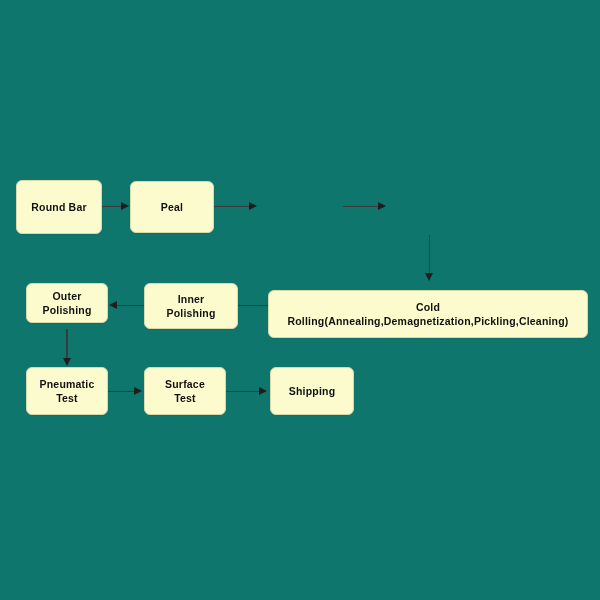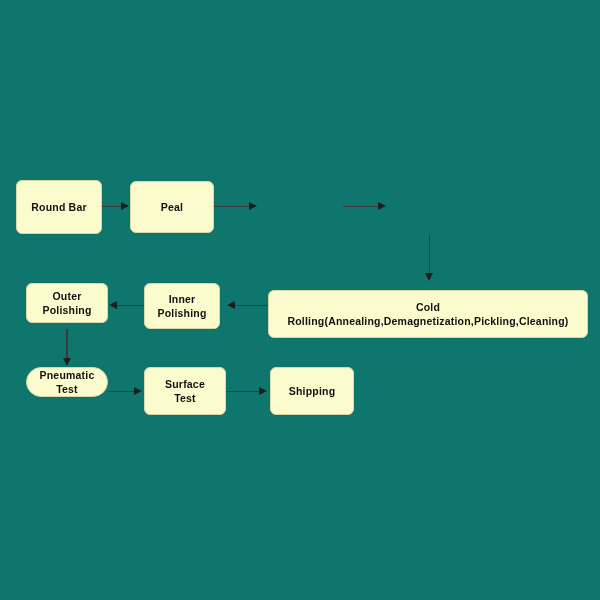--- a/index.html
+++ b/index.html
@@ -101,31 +101,31 @@
     <span class="node-label">Peal</span>
   </div>
 
 
 
   <div class="node" style="left:268px; top:282px; width:320px; height:48px;margin-top:8px;">
     <span class="node-label">Cold
 Rolling(Annealing,Demagnetization,Pickling,Cleaning)</span>
   </div>
 
-  <div class="node" style="left:144px; top:283px; width:76px; height:46px;">
+  <div class="node" style="left:144px; top:283px; width:94px; height:46px;">
     <span class="node-label">Inner
 Polishing</span>
   </div>
 
   <div class="node" style="left:26px; top:283px; width:82px; height:40px;">
     <span class="node-label">Outer
 Polishing</span>
   </div>
 
-  <div class="node" style="left:26px; top:367px; width:82px; height:30px;border-radius:18px;">
+  <div class="node" style="left:26px; top:367px; width:82px; height:48px;">
     <span class="node-label">Pneumatic
 Test</span>
   </div>
 
   <div class="node" style="left:144px; top:367px; width:82px; height:48px;">
     <span class="node-label">Surface
 Test</span>
   </div>
 
   <div class="node" style="left:270px; top:367px; width:84px; height:48px;">

